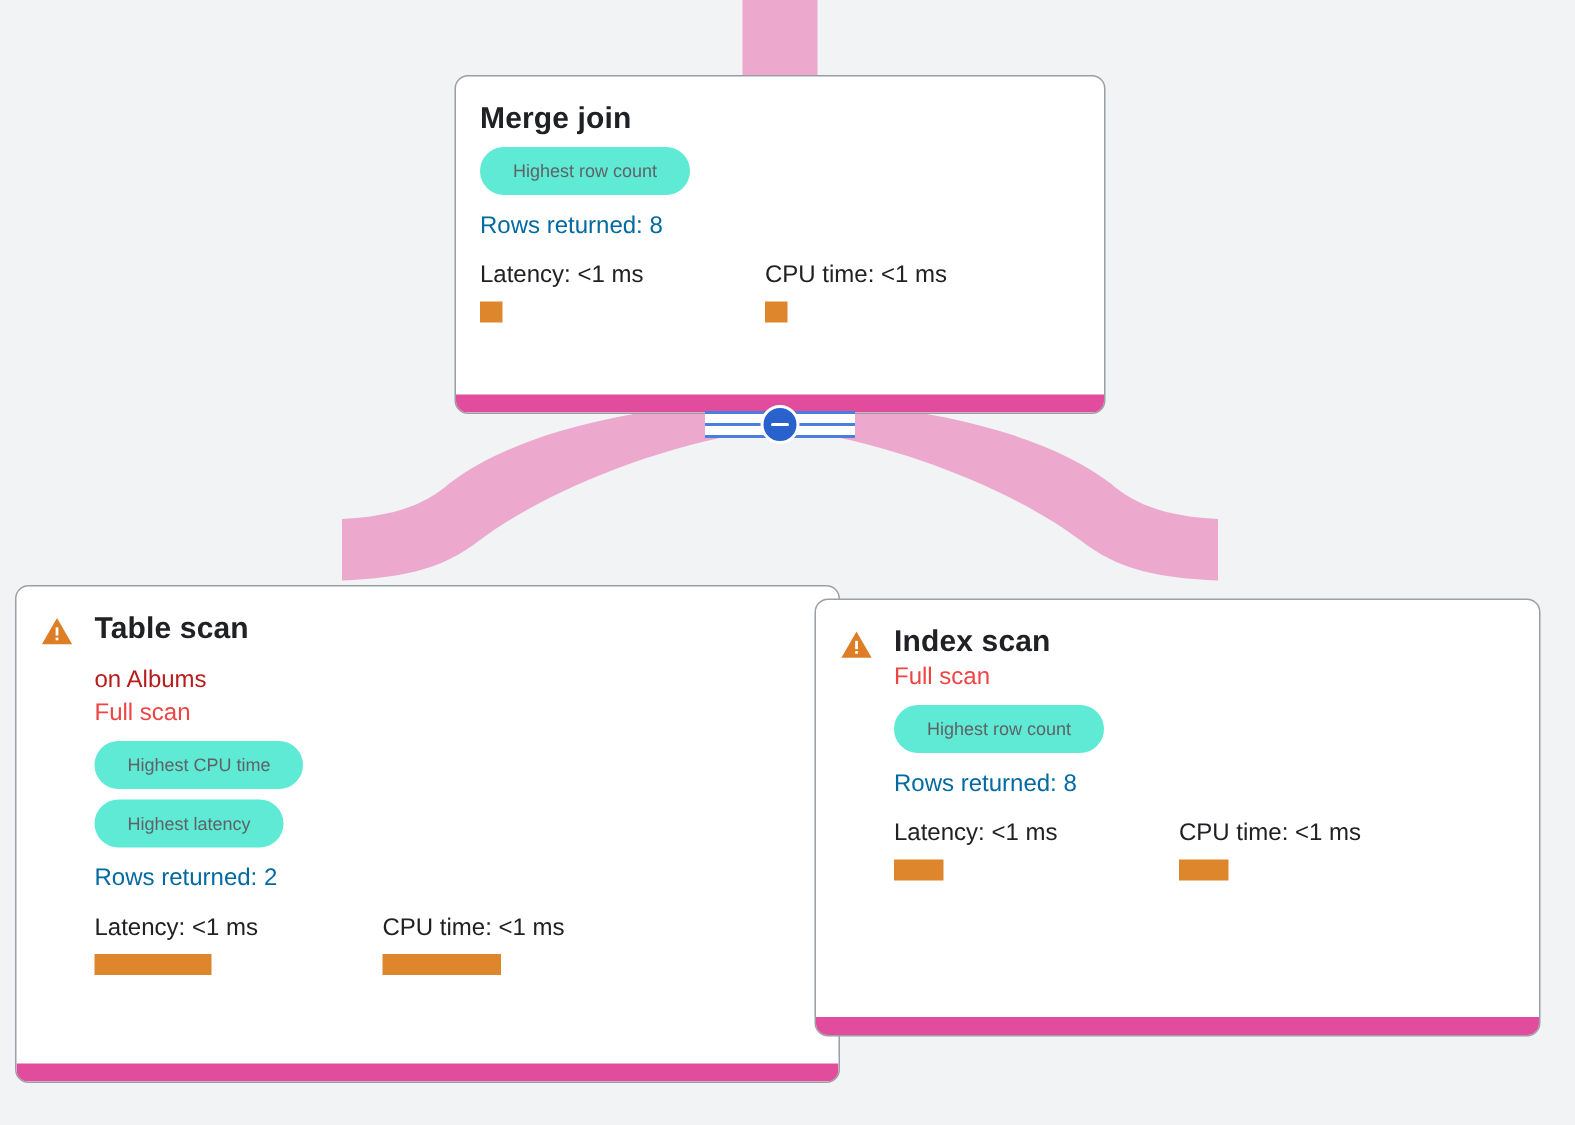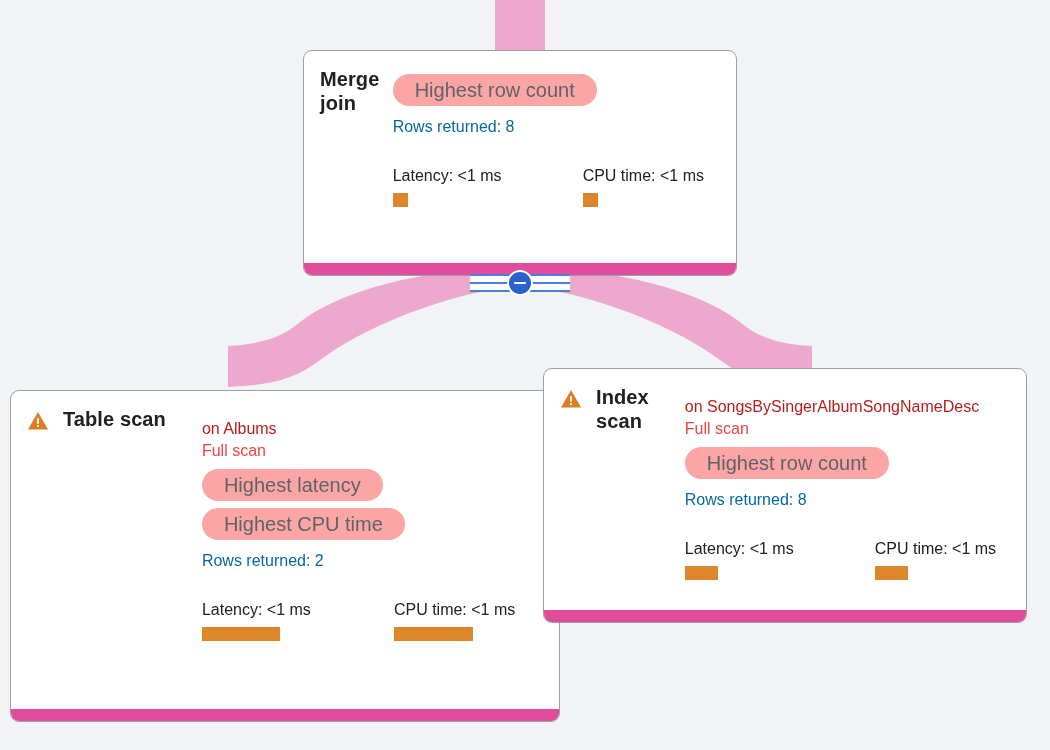--- a/index.html
+++ b/index.html
@@ -35,23 +35,23 @@
     background: #FFFFFF;
     border: 1px solid #9AA0A6;
     border-radius: 9px;
     box-sizing: border-box;
     overflow: hidden;
     display: flex;
     flex-direction: column;
   }
   .node-body {
     flex: 1 1 auto;
-    padding: 16px 32px 6px 16px;
-    display: flex;
-    flex-direction: row;
+    padding: 16px 20px 6px 16px;
+    display: flex;
+    flex-direction: column;
   }
   .node-bottom-bar {
     flex: 0 0 auto;
     height: 12px;
     background: #E14C9C;
   }
 
   
   .node-head {
     display: flex;
@@ -97,39 +97,39 @@
 
   
   .chips {
     margin-top: 7px;
     display: flex;
     flex-direction: column;
     align-items: flex-start;
     gap: 7px;
   }
   .chip {
-    background: #fca5a5;
+    background: #5eead4;
     color: #5F6368;
     border-radius: 16px;
-    font-size: 20px;
+    font-size: 12px;
     line-height: 20px;
     padding: 6px 22px;
     white-space: nowrap;
   }
 
   .rows-returned {
     font-size: 16px;
     color: #0369a1;
     line-height: 22px;
     margin-top: 10px;
   }
 
   
   .metrics {
-    margin-top: 28px;
+    margin-top: 12px;
     display: flex;
   }
   .metric {
     display: flex;
     flex-direction: column;
   }
   .metric-label {
     font-size: 16px;
     color: #202124;
     line-height: 20px;
@@ -259,55 +259,54 @@
           </svg>
         </span>
         <div class="head-text">
           <div class="node-title">Table scan</div>
         </div>
       </div>
       <div class="indent">
         <div class="node-subtitle">on Albums</div>
         <div class="node-scantype">Full scan</div>
         <div class="chips">
+          <span class="chip">Highest CPU time</span>
           <span class="chip">Highest latency</span>
-          <span class="chip">Highest CPU time</span>
         </div>
         <div class="rows-returned">Rows returned: 2</div>
         <div class="metrics">
           <div class="metric" style="width:192px;">
             <span class="metric-label">Latency: &lt;1 ms</span>
             <span class="metric-bar" style="width:78px;"></span>
           </div>
           <div class="metric">
             <span class="metric-label">CPU time: &lt;1 ms</span>
             <span class="metric-bar" style="width:79px;"></span>
           </div>
         </div>
       </div>
     </div>
     <div class="node-bottom-bar"></div>
   </div>
 
-  <div class="node" style="left:543px; top:368px; width:484px; height:255px;">
+  <div class="node" style="left:543px; top:399px; width:484px; height:292px;">
     <div class="node-body">
       <div class="node-head">
         <span class="warn-icon">
           <svg viewBox="0 0 24 24" width="22" height="22" xmlns="http://www.w3.org/2000/svg">
             <path d="M12 2.2 L23 21.3 L1 21.3 Z" fill="#DD7E26"></path>
             <rect x="11" y="9" width="2" height="6" fill="#FFFFFF"></rect>
             <rect x="11" y="16.4" width="2" height="2" fill="#FFFFFF"></rect>
           </svg>
         </span>
         <div class="head-text">
           <div class="node-title">Index scan</div>
         </div>
       </div>
       <div class="indent">
-        <div class="node-subtitle">on SongsBySingerAlbumSongNameDesc</div>
         <div class="node-scantype">Full scan</div>
         <div class="chips">
           <span class="chip">Highest row count</span>
         </div>
         <div class="rows-returned">Rows returned: 8</div>
         <div class="metrics">
           <div class="metric" style="width:190px;">
             <span class="metric-label">Latency: &lt;1 ms</span>
             <span class="metric-bar" style="width:33px;"></span>
           </div>

